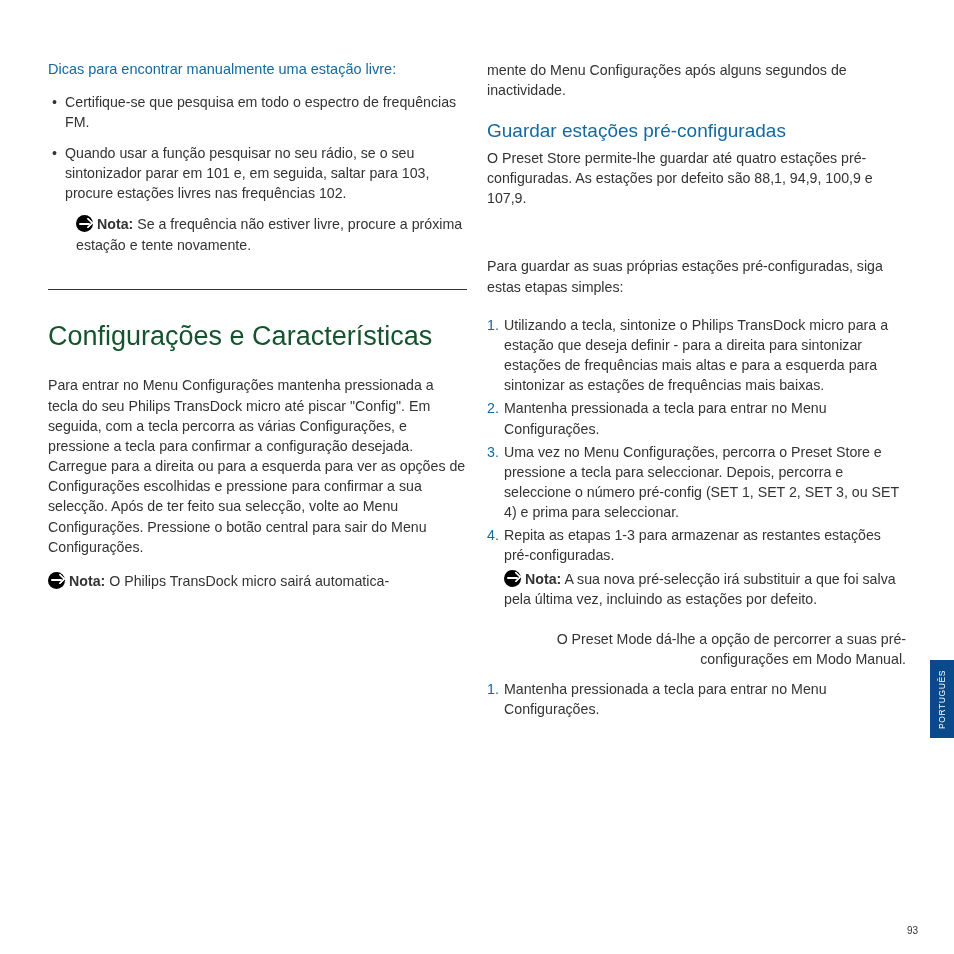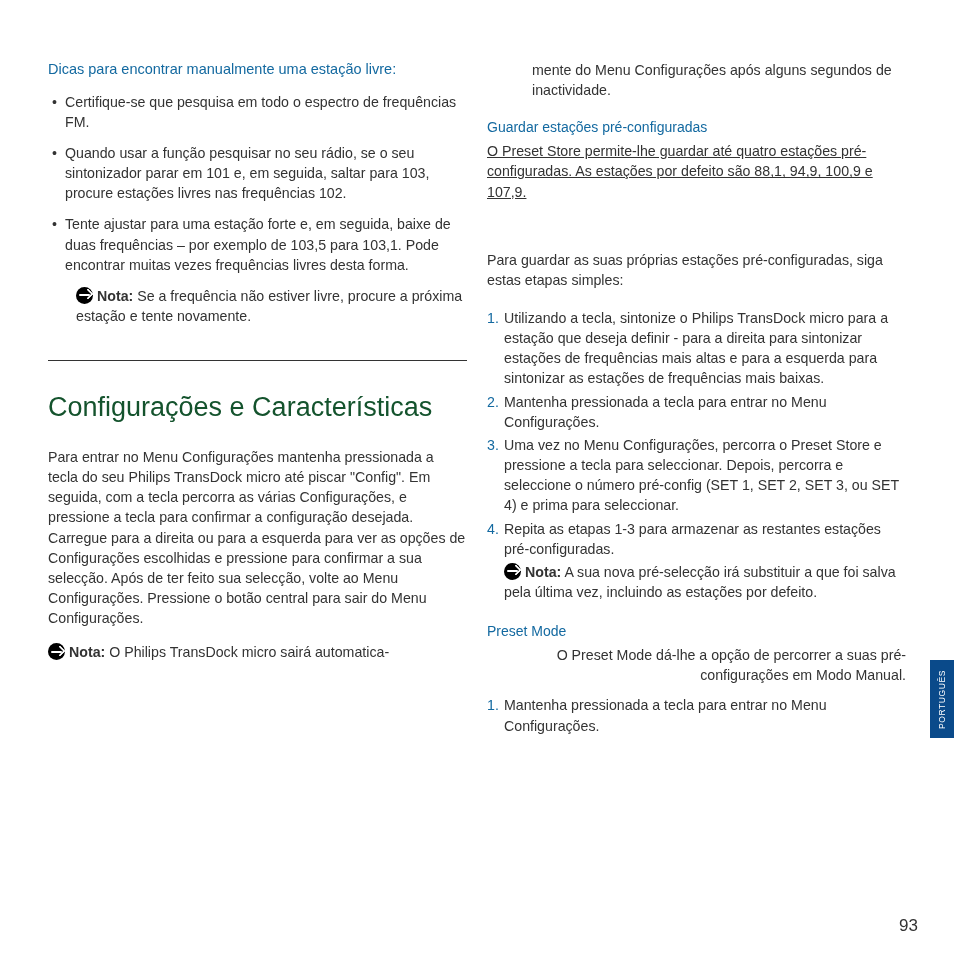--- a/index.html
+++ b/index.html
@@ -1,92 +1,90 @@
 <!DOCTYPE html>
 <html><head>
 <meta charset="utf-8">
 <style>
   * { box-sizing: border-box; margin: 0; padding: 0; }
   html, body { width: 954px; height: 954px; background: #fff; }
   body { font-family: "Gill Sans", "Gill Sans MT", "Segoe UI", "Helvetica Neue", Arial, sans-serif; color: #333; position: relative; }
   .page { display: flex; gap: 20px; padding: 60px 48px 40px 48px; }
   .col { flex: 1; font-size: 14.2px; line-height: 1.42; color: #333; }
   .heading-blue { color: #1369a0; font-size: 14.5px; font-weight: 400; margin-bottom: 12px; line-height: 1.35; }
-  .sub-blue { color: #1369a0; font-size: 14px; font-weight: 400; margin-bottom: 4px; line-height: 1.35; }
+  .sub-blue { color: #1369a0; font-size: 19px; font-weight: 400; margin-bottom: 4px; line-height: 1.35; }
   ul.bullets { list-style: none; padding-left: 2px; }
   ul.bullets li { position: relative; padding-left: 15px; margin-bottom: 11px; line-height: 1.42; }
   ul.bullets li::before { content: "•"; position: absolute; left: 2px; top: 0; }
   .note-block { padding-left: 28px; position: relative; line-height: 1.42; }
   .note-icon { display: inline-block; width: 17px; height: 17px; border-radius: 50%; background: #000; position: relative; vertical-align: -3px; margin-right: 4px; }
   .note-icon::before { content: ""; position: absolute; left: 3px; top: 7.5px; width: 11px; height: 2px; background: #fff; border-radius: 1px; }
   .note-icon::after { content: ""; position: absolute; left: 8px; top: 3.5px; width: 6px; height: 6px; border-top: 2px solid #fff; border-right: 2px solid #fff; transform: rotate(45deg); border-radius: 1px; }
   .note-label { font-weight: 600; }
   hr.div { border: none; border-top: 1px solid #333; margin: 34px 0 30px 0; }
   h1.section-title { font-size: 27px; font-weight: 300; color: #14532d; line-height: 1.25; margin-bottom: 22px; }
   .para { margin-bottom: 14px; line-height: 1.42; }
   ol.numbered { list-style: none; padding-left: 0; }
   ol.numbered li { position: relative; padding-left: 17px; margin-bottom: 3px; line-height: 1.42; }
   ol.numbered li .num { position: absolute; left: 0; top: 0; color: #1369a0; font-size: 14.2px; }
   .note-inline { padding-left: 17px; position: relative; line-height: 1.42; margin-top: 2px; }
   .lang-tab { position: absolute; right: 0; top: 660px; width: 24px; height: 78px; background: #0a4a8a; color: #fff; font-size: 8.5px; letter-spacing: 0.6px; display: flex; align-items: center; justify-content: center; writing-mode: vertical-rl; transform: rotate(180deg); border-radius: 0 0 0 0; }
-  .page-num { position: absolute; right: 36px; bottom: 18px; font-size: 17px; color: #333; }
+  .page-num { position: absolute; right: 36px; bottom: 18px; font-size: 10px; color: #333; }
 </style>
 </head>
 <body>
 
 <div class="page">
 
   <div class="col">
 
     <div class="heading-blue">Dicas para encontrar manualmente uma estação livre:</div>
 
     <ul class="bullets">
       <li>Certifique-se que pesquisa em todo o espectro de frequências FM.</li>
       <li>Quando usar a função pesquisar no seu rádio, se o seu sintonizador parar em 101 e, em seguida, saltar para 103, procure estações livres nas frequências 102.</li>
-      <li>Tente ajustar para uma estação forte e, em seguida, baixe de duas frequências – por exemplo de 103,5 para 103,1. Pode encontrar muitas vezes frequências livres desta forma.</li>
     </ul>
 
     <div class="note-block">
       <span class="note-icon"></span><span class="note-label">Nota:</span><span> Se a frequência não estiver livre, procure a próxima estação e tente novamente.</span>
     </div>
 
     <hr class="div">
 
     <h1 class="section-title">Configurações e Características</h1>
 
     <div class="para">Para entrar no Menu Configurações mantenha pressionada a tecla do seu Philips TransDock micro até piscar "Config". Em seguida, com a tecla percorra as várias Configurações, e pressione a tecla para confirmar a configuração desejada. Carregue para a direita ou para a esquerda para ver as opções de Configurações escolhidas e pressione para confirmar a sua selecção. Após de ter feito sua selecção, volte ao Menu Configurações. Pressione o botão central para sair do Menu Configurações.</div>
 
     <div>
       <span class="note-icon"></span><span class="note-label">Nota: </span><span> O Philips TransDock micro sairá automatica-</span>
     </div>
 
   </div>
 
   <div class="col">
 
-    <div class="para" style="margin-bottom:18px;margin-left:45px;">mente do Menu Configurações após alguns segundos de inactividade.</div>
+    <div class="para" style="margin-bottom:18px;">mente do Menu Configurações após alguns segundos de inactividade.</div>
 
     <div class="sub-blue">Guardar estações pré-configuradas</div>
-    <div class="para" style="margin-bottom:32px;text-decoration:underline;">O Preset Store permite-lhe guardar até quatro estações pré-configuradas. As estações por defeito são 88,1, 94,9, 100,9 e 107,9.</div>
+    <div class="para" style="margin-bottom:32px;">O Preset Store permite-lhe guardar até quatro estações pré-configuradas. As estações por defeito são 88,1, 94,9, 100,9 e 107,9.</div>
 
     <div class="para" style="margin-bottom:18px;margin-top:48px;">Para guardar as suas próprias estações pré-configuradas, siga estas etapas simples:</div>
 
     <ol class="numbered">
       <li><span class="num">1.</span><span>Utilizando a tecla, sintonize o Philips TransDock micro para a estação que deseja definir - para a direita para sintonizar estações de frequências mais altas e para a esquerda para sintonizar as estações de frequências mais baixas.</span></li>
       <li><span class="num">2.</span><span>Mantenha pressionada a tecla para entrar no Menu Configurações.</span></li>
       <li><span class="num">3.</span><span>Uma vez no Menu Configurações, percorra o Preset Store e pressione a tecla para seleccionar. Depois, percorra e seleccione o número pré-config (SET 1, SET 2, SET 3, ou SET 4) e prima para seleccionar.</span></li>
       <li><span class="num">4.</span><span>Repita as etapas 1-3 para armazenar as restantes estações pré-configuradas.</span></li>
     </ol>
     <div class="note-inline">
       <span class="note-icon"></span><span class="note-label">Nota:</span><span> A sua nova pré-selecção irá substituir a que foi salva pela última vez, incluindo as estações por defeito.</span>
     </div>
 
     <div style="height:20px;"></div>
 
-    <div class="sub-blue">Preset Mode</div>
     <div class="para" style="margin-bottom:10px;text-align:right;">O Preset Mode dá-lhe a opção de percorrer a suas pré-configurações em Modo Manual.</div>
 
     <ol class="numbered">
       <li><span class="num">1.</span><span>Mantenha pressionada a tecla para entrar no Menu Configurações.</span></li>
     </ol>
 
   </div>
 
 </div>
 

